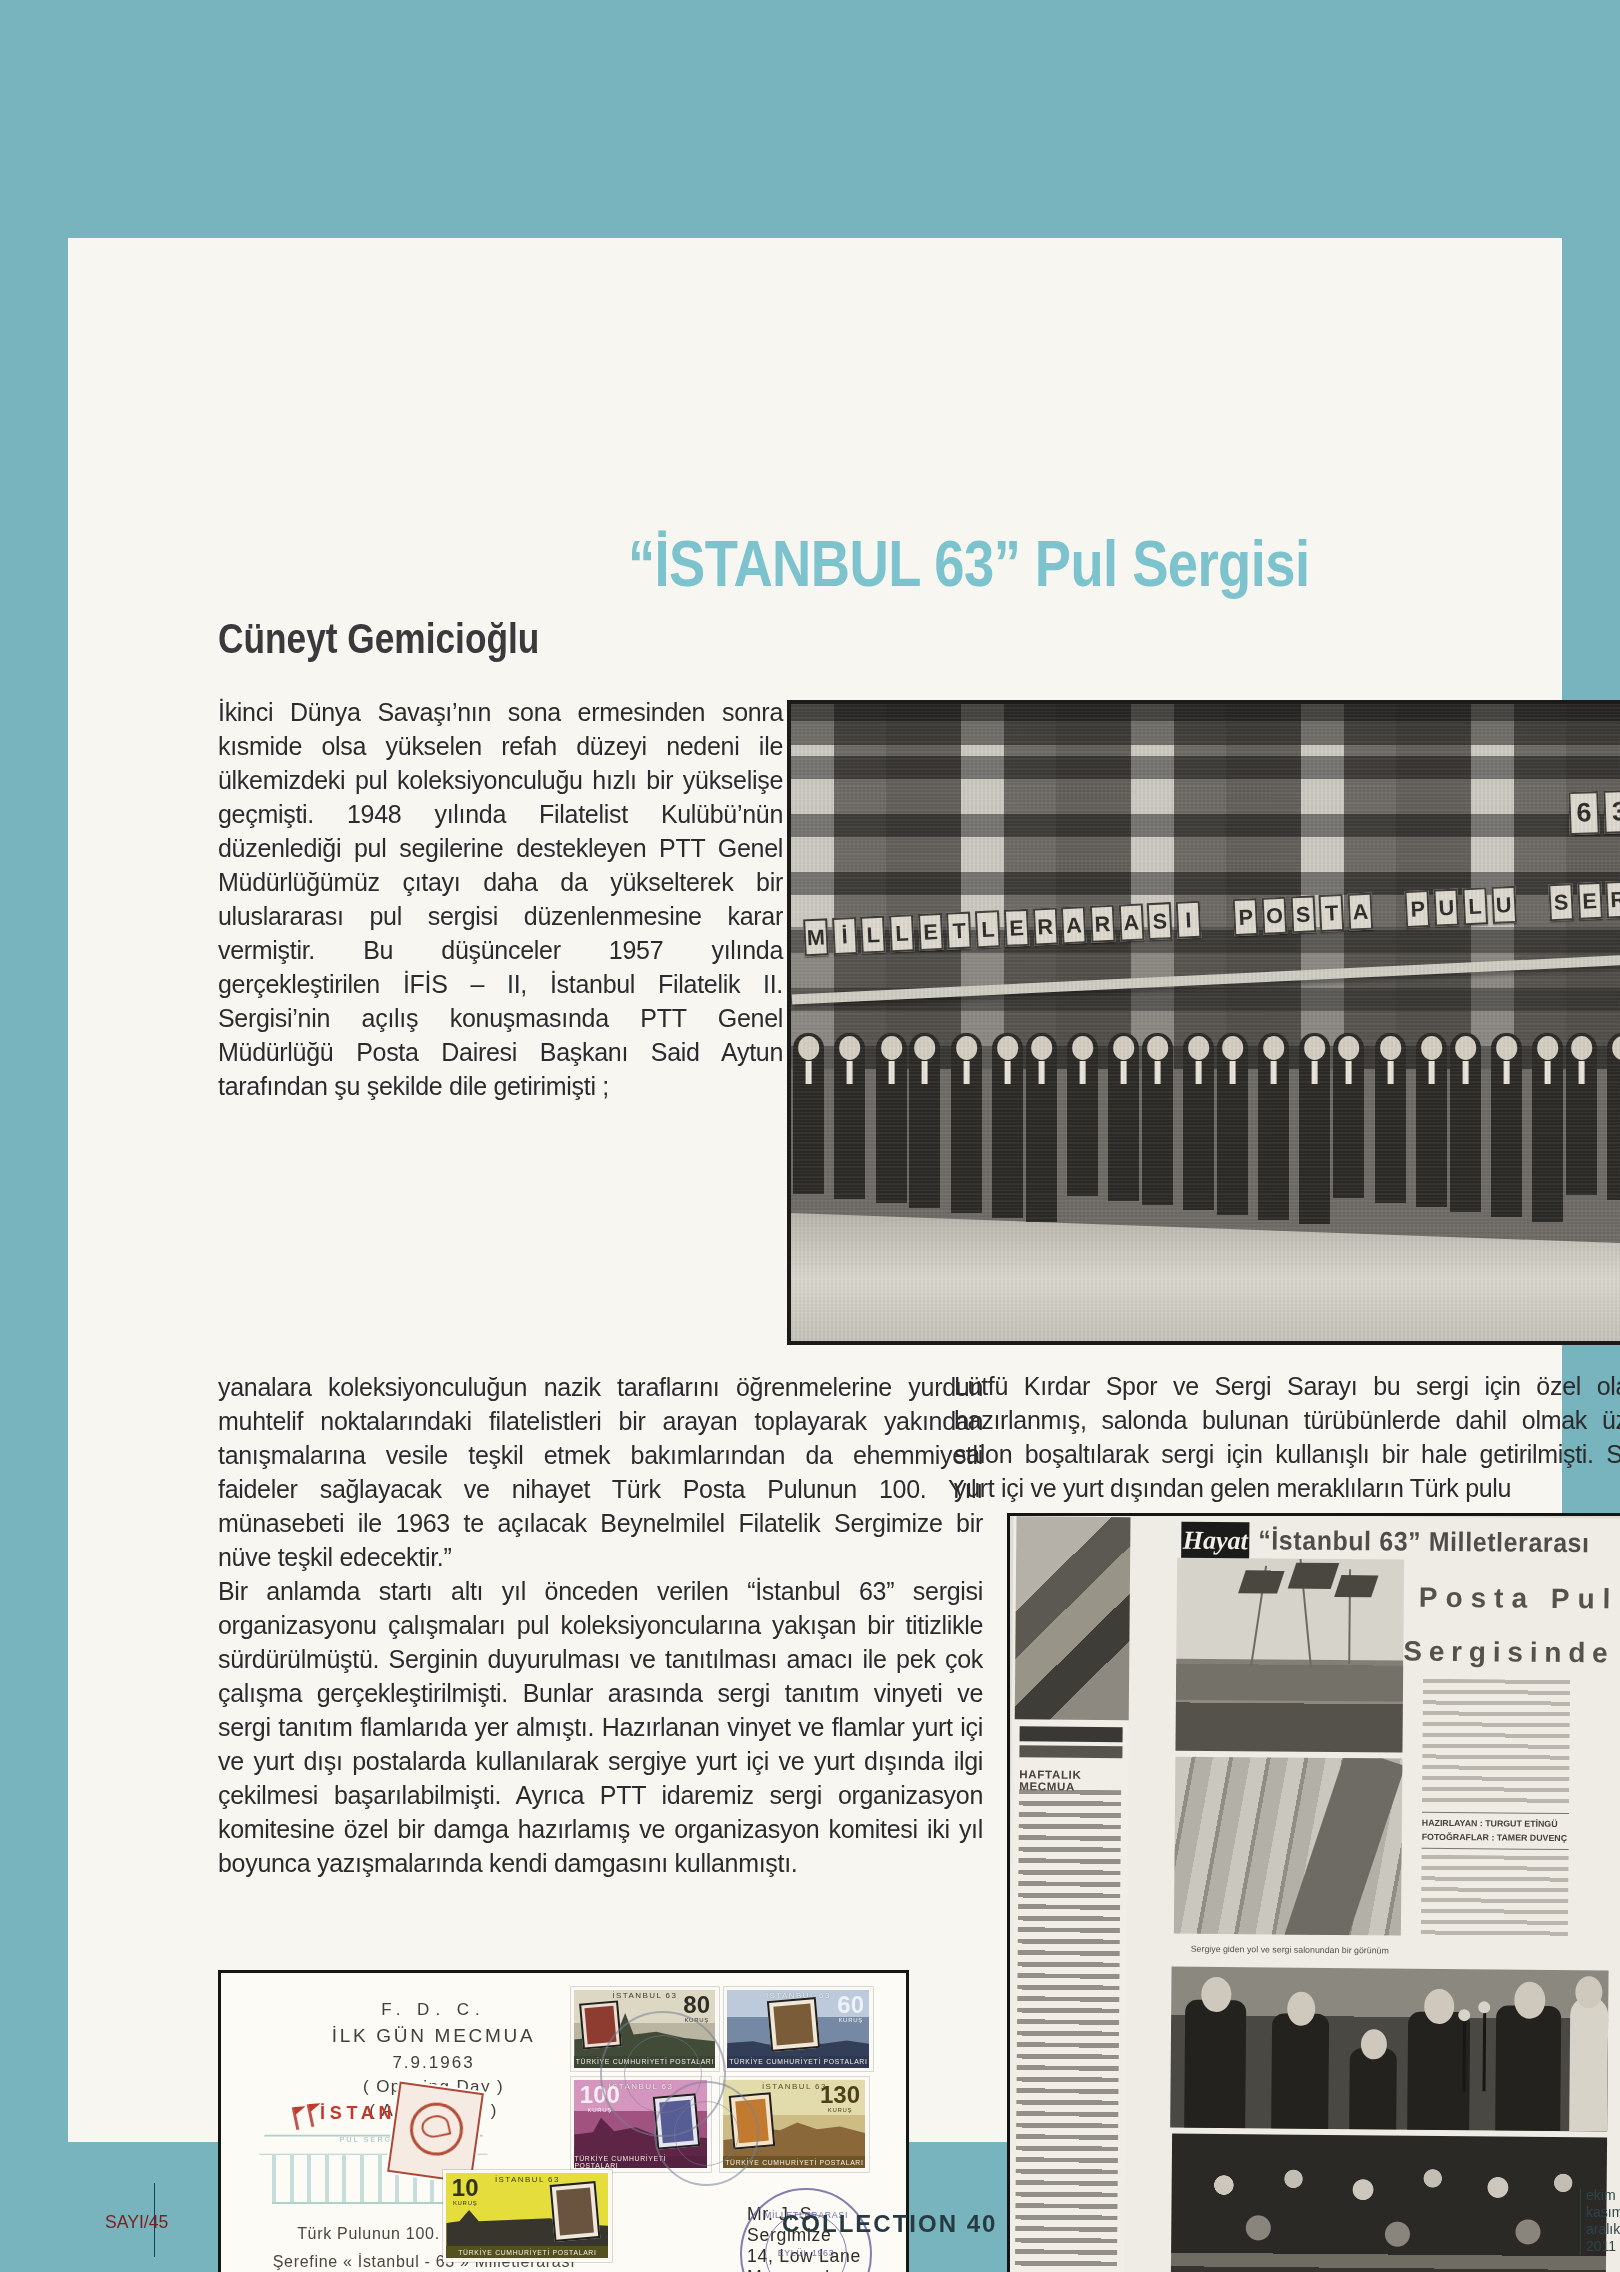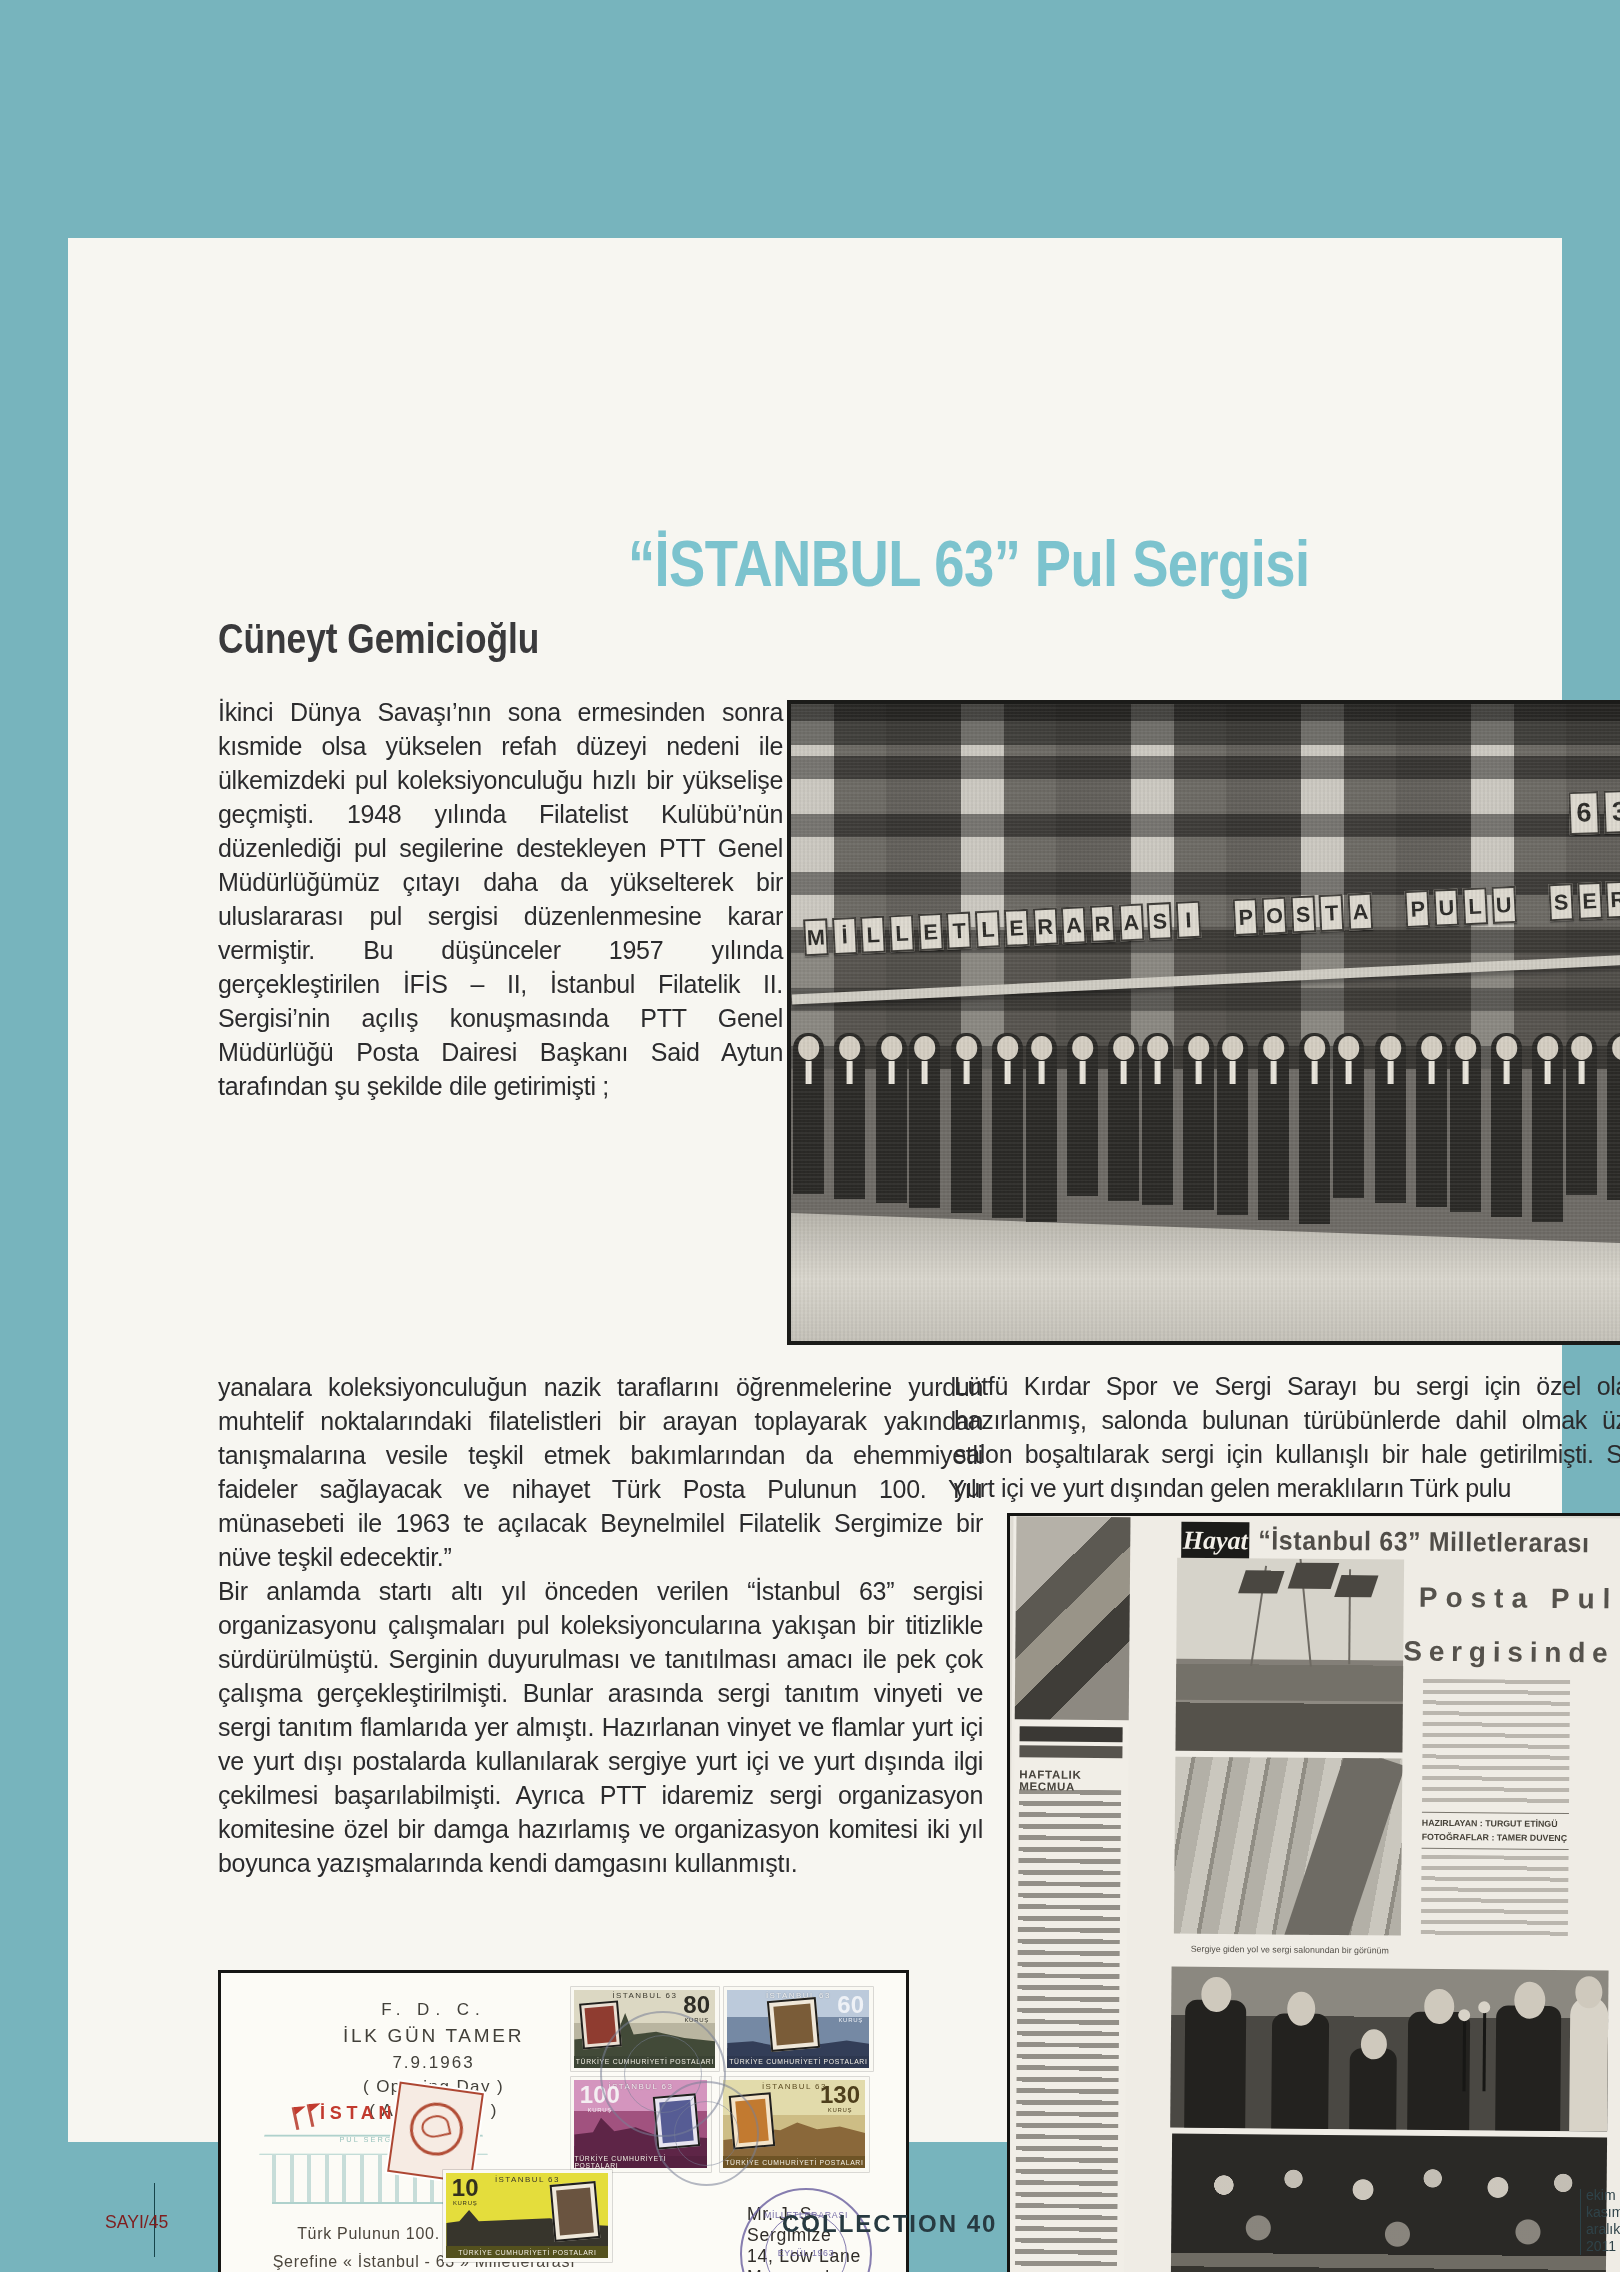--- a/index.html
+++ b/index.html
@@ -308,21 +308,21 @@
     <p>Bir anlamda startı altı yıl önceden verilen “İstanbul 63” sergisi organizasyonu çalışmaları pul koleksiyoncularına yakışan bir titizlikle sürdürülmüştü. Serginin duyurulması ve tanıtılması amacı ile pek çok çalışma gerçekleştirilmişti. Bunlar arasında sergi tanıtım vinyeti ve sergi tanıtım flamlarıda yer almıştı. Hazırlanan vinyet ve flamlar yurt içi ve yurt dışı postalarda kullanılarak sergiye yurt içi ve yurt dışında ilgi çekilmesi başarılabilmişti. Ayrıca PTT idaremiz sergi organizasyon komitesine özel bir damga hazırlamış ve organizasyon komitesi iki yıl boyunca yazışmalarında kendi damgasını kullanmıştı.</p>
   </div>
 
   <div class="col2 bodytext">
     <p>Lütfü Kırdar Spor ve Sergi Sarayı bu sergi için özel olarak hazırlanmış, salonda bulunan türübünlerde dahil olmak üzere salon boşaltılarak sergi için kullanışlı bir hale getirilmişti. Sergi yurt içi ve yurt dışından gelen meraklıların Türk pulu</p>
   </div>
 
   <div class="envelope">
     <div class="fdc">
       <div class="l1">F.  D.  C.</div>
-      <div class="l2">İLK GÜN TAMER</div>
+      <div class="l2">İLK GÜN MECMUA</div>
       <div class="l3">7.9.1963</div>
       <div class="l4">( Opening  Day )</div>
       <div class="l5">( Açılış   Günü )</div>
     </div>
 
     <div class="flag" style="left:73px;top:134px;"></div>
     <div class="flag" style="left:88px;top:131px;"></div>
     <div class="ist63">İSTANBUL  63</div>
 
     <div class="sketch">

